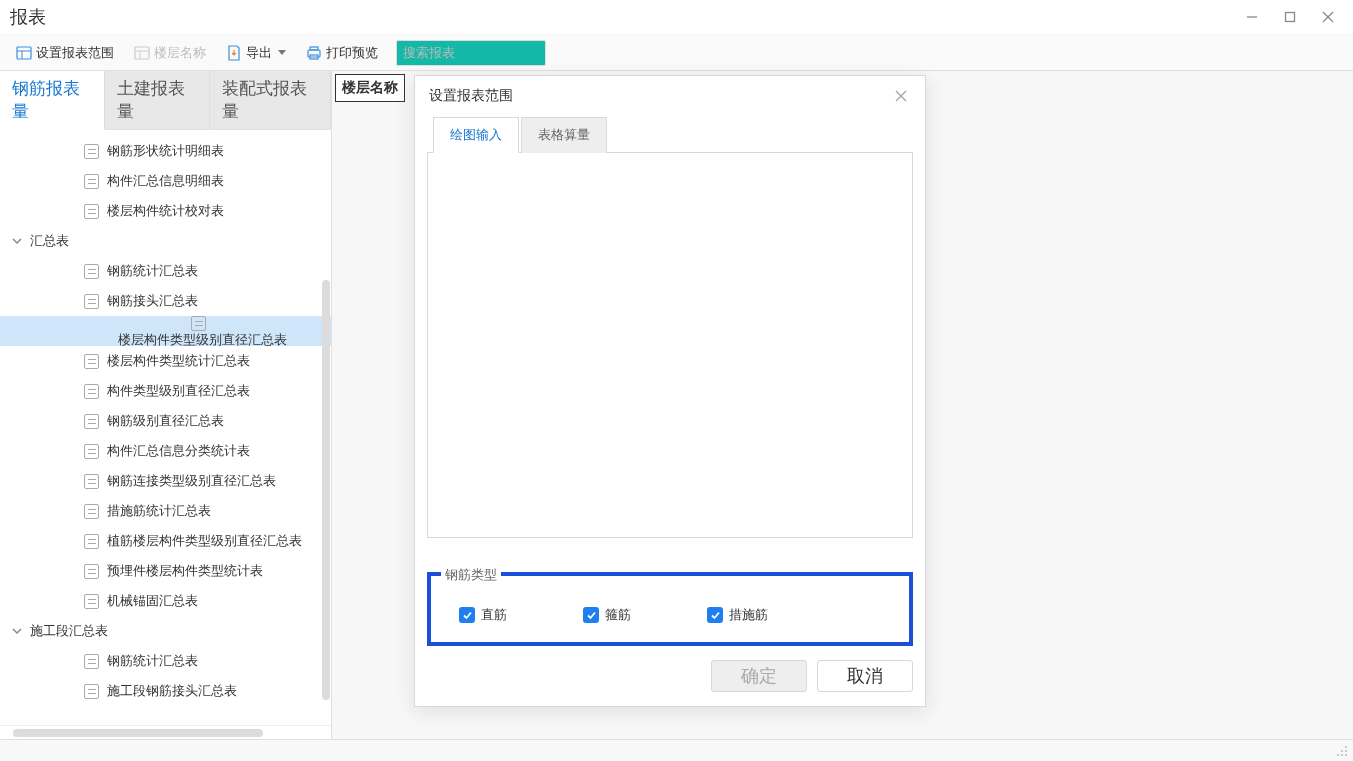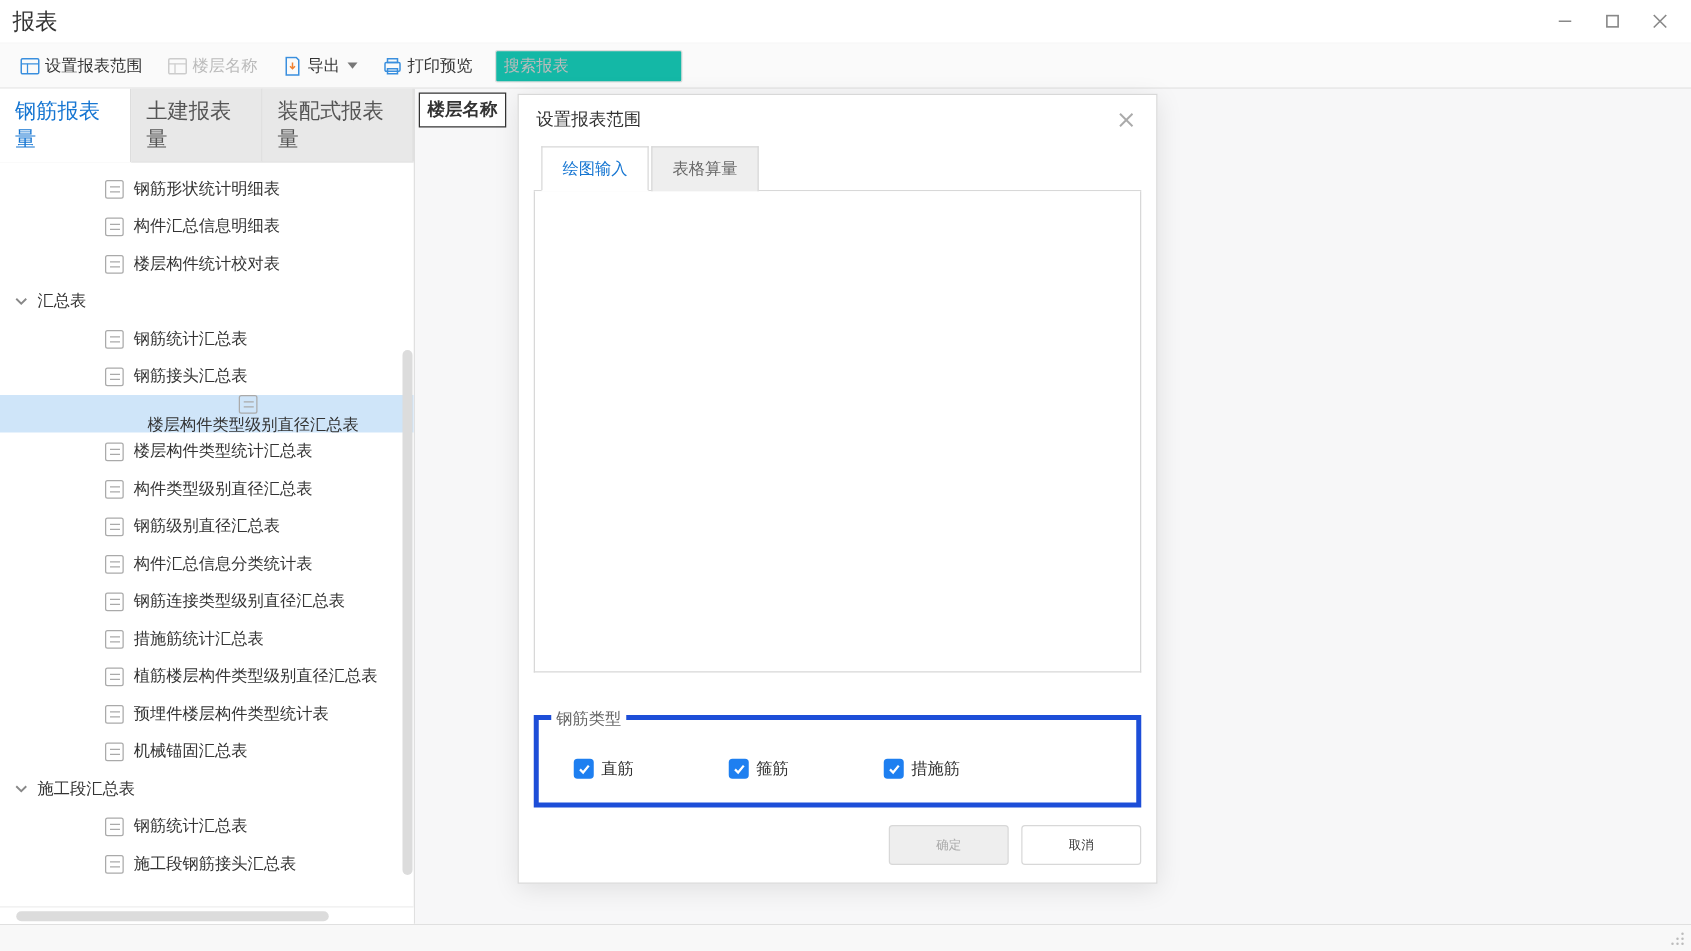--- a/index.html
+++ b/index.html
@@ -321,21 +321,21 @@
       justify-content: flex-end;
       gap: 10px;
       margin-top: 14px;
     }
     .dlg-btn {
       width: 96px;
       height: 32px;
       border: 1px solid #d8d8d8;
       border-radius: 3px;
       background: #fff;
-      font-size: 10px;
+      font-size: 18px;
       cursor: pointer;
       display: flex;
       align-items: center;
       justify-content: center;
     }
     .dlg-btn.primary { background: #eee; color: #aaa; }
     .dlg-btn.secondary { color: #333; }
 
     
     .statusbar {

